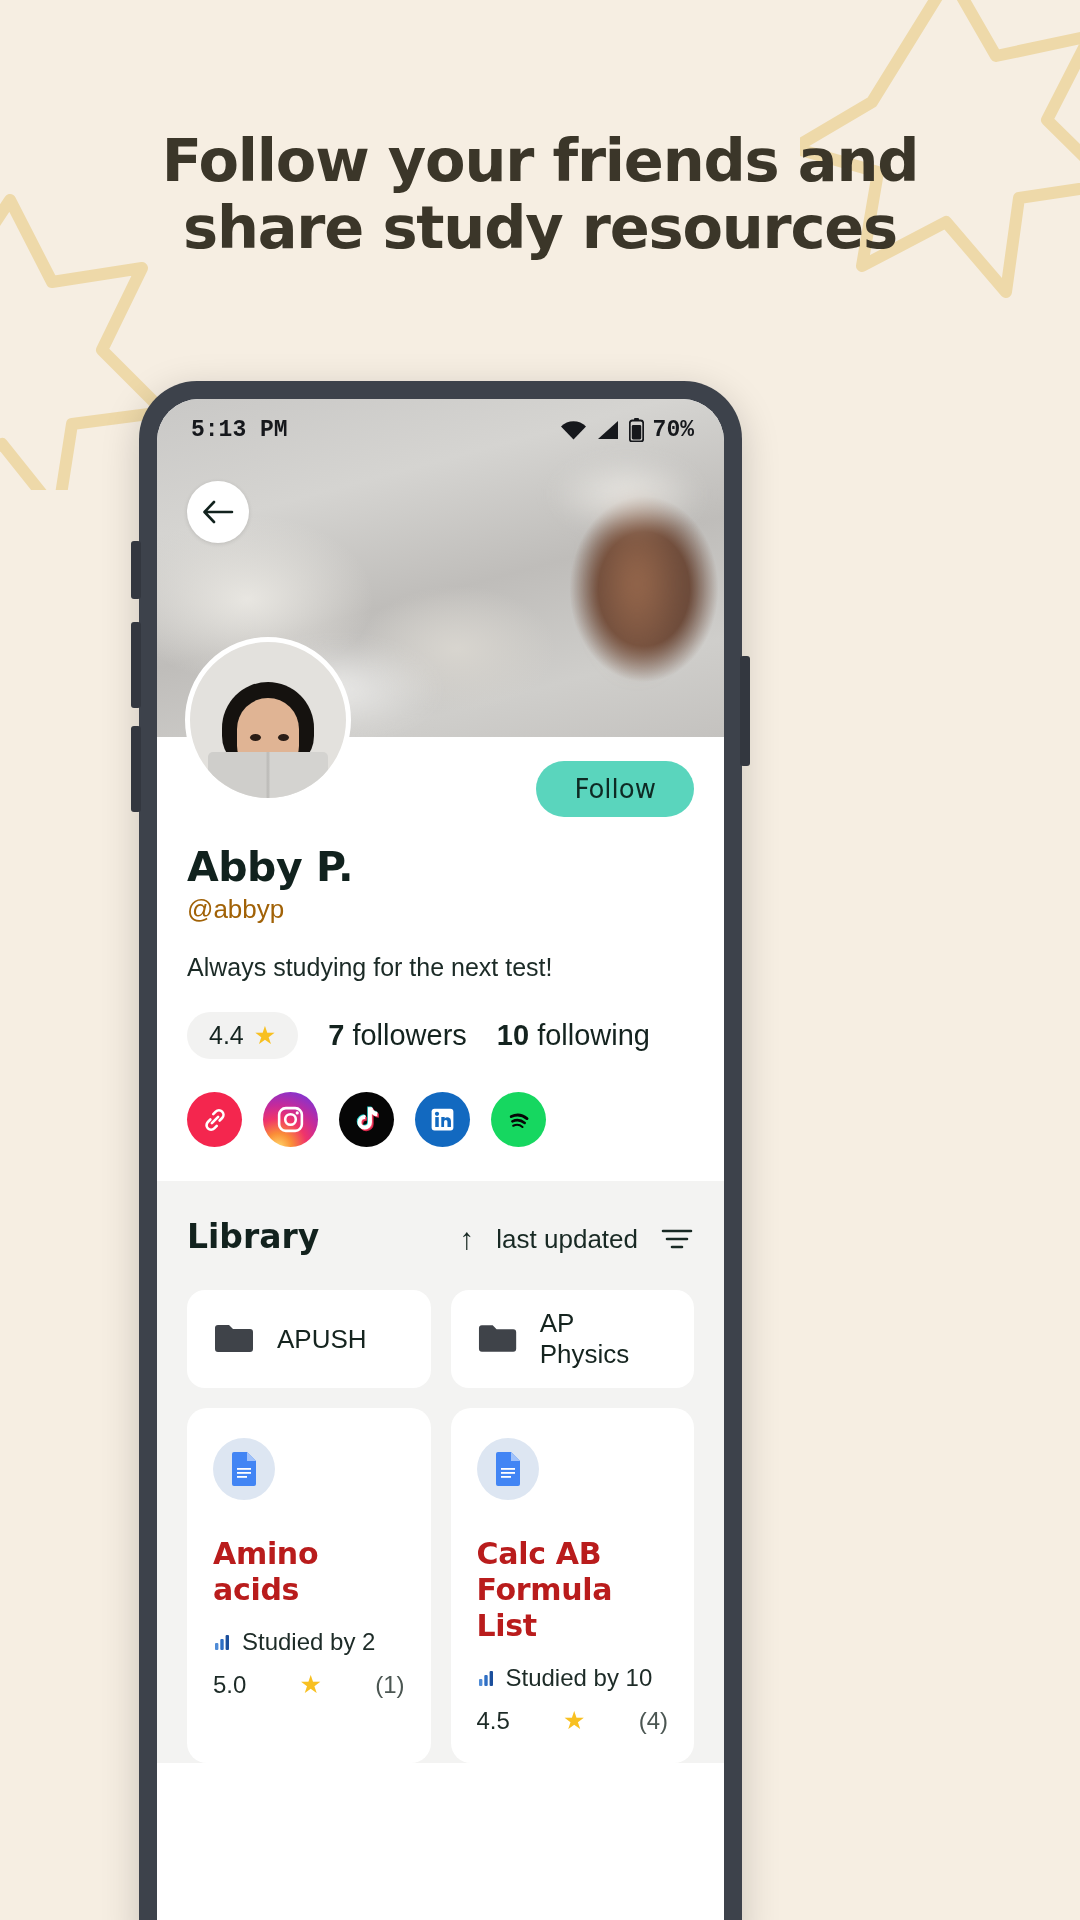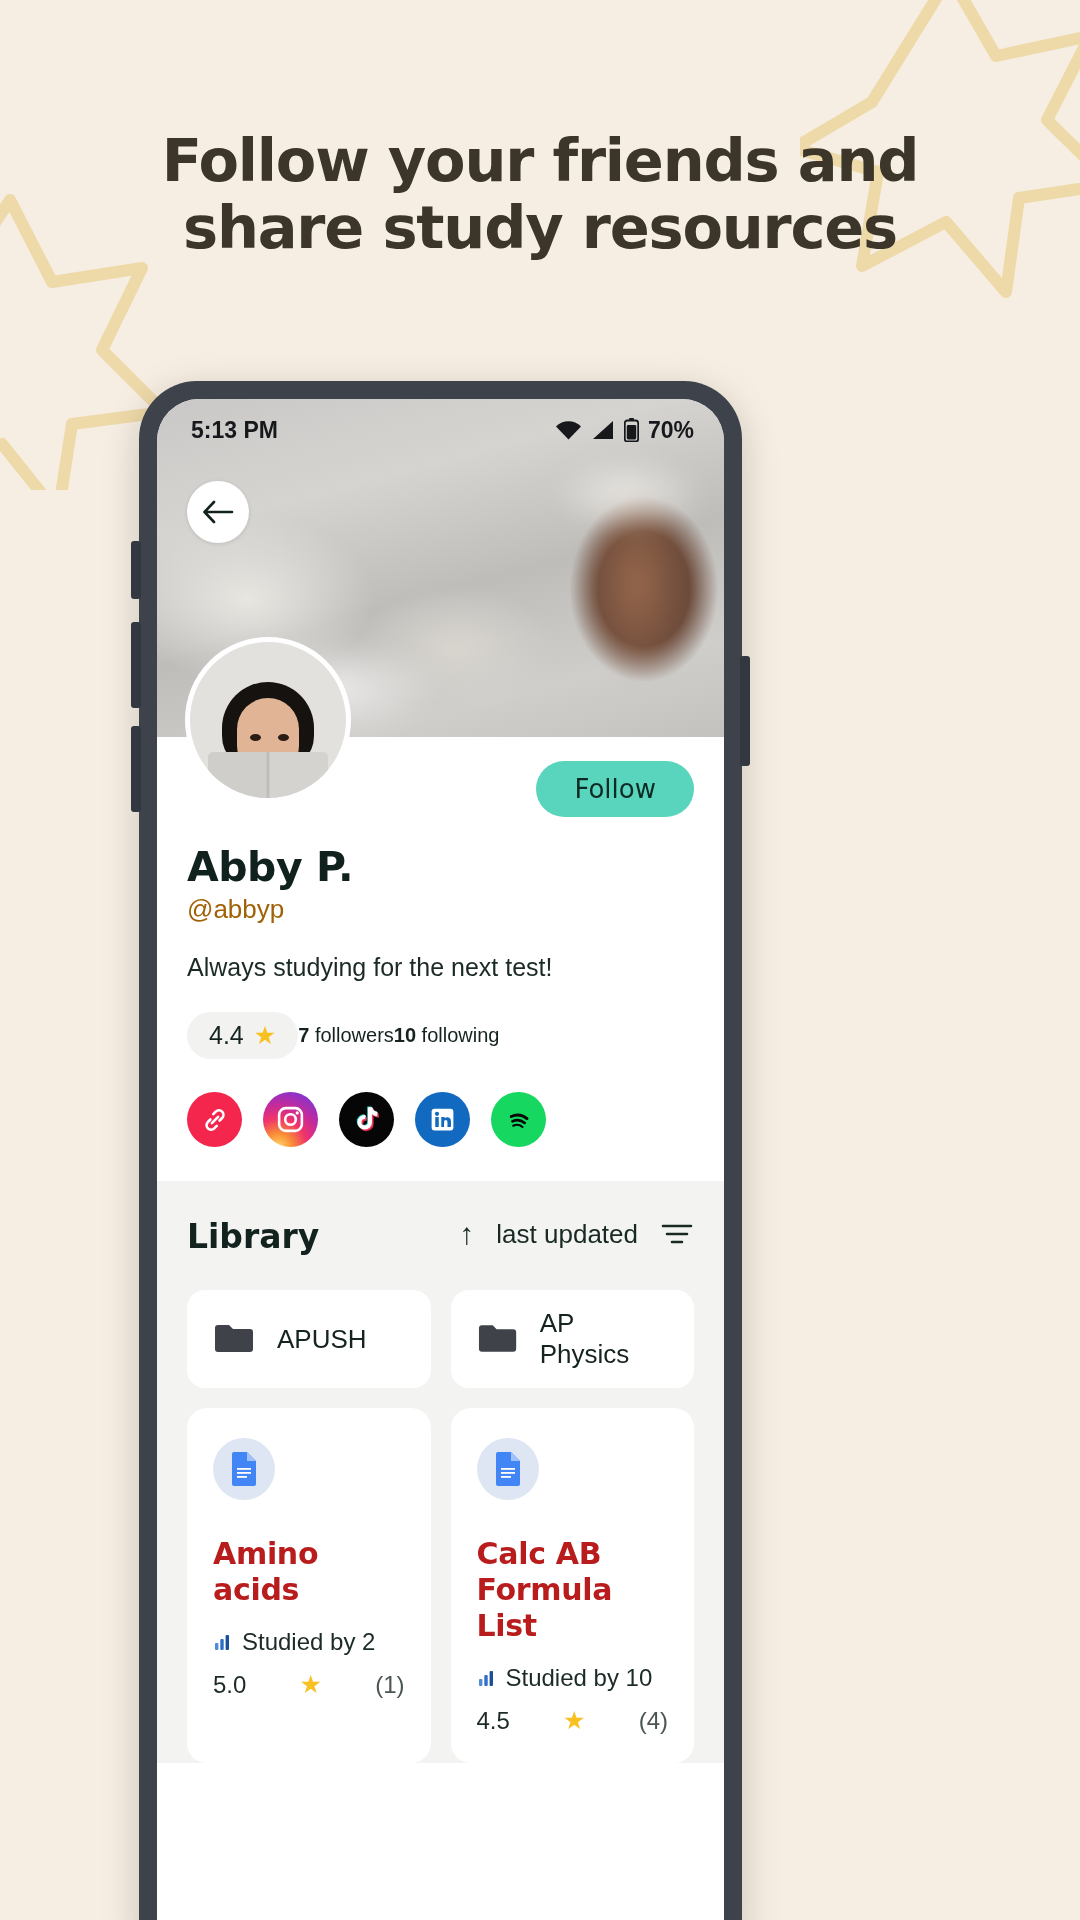--- a/index.html
+++ b/index.html
@@ -73,20 +73,21 @@
     filter:blur(10px);
   }
 
   
   #status-bar {
     position:absolute; top:0; left:0; right:0; height:62px;
     display:flex; align-items:center; justify-content:space-between;
     padding:0 30px 0 34px;
     font-size:23px; font-weight:bold; color:#16181c;
     z-index:4;
+    font-family:Liberation Mono, monospace;
   }
   #status-right { display:flex; align-items:center; gap:9px; }
 
   
   #back-button {
     position:absolute; left:30px; top:82px;
     width:62px; height:62px; border-radius:50%;
     background:#fff; z-index:4;
     display:flex; align-items:center; justify-content:center;
     box-shadow:0 1px 4px rgba(0,0,0,0.12);
@@ -150,36 +151,36 @@
   }
   #handle { font-size:26px; color:#a16207; margin-top:3px; }
   #bio { font-size:25px; color:#1b2a26; margin-top:28px; }
 
   #stats-row { display:flex; align-items:center; gap:0; margin-top:30px; }
   #rating-pill {
     background:#f2f2f1; border-radius:26px;
     padding:9px 22px; display:flex; align-items:center; gap:10px;
     font-size:25px; color:#14231f;
   }
-  .stat { font-size:20px; color:#14231f; }
+  .stat { font-size:29px; color:#14231f; margin-left:30px; }
   .stat b { font-weight:bold; }
   .star { color:#f8c021; font-size:25px; }
 
   #socials-row { display:flex; gap:21px; margin-top:33px; padding-bottom:34px; }
   .social { width:55px; height:55px; border-radius:50%; display:flex; align-items:center; justify-content:center; }
   .s-link { background:#f4264e; }
   .s-ig   { background:radial-gradient(circle at 28% 100%, #ffd86b 0%, #fa8e37 20%, #f0346a 42%, #c52a9b 62%, #7b35d6 90%); }
   .s-tt   { background:#060606; }
   .s-li   { background:#1269c0; }
   .s-sp   { background:#16d760; }
 
   
   #library-section { background:#f3f3f2; padding:0 30px; min-height:470px; }
   #library-head {
-    display:flex; align-items:flex-start; justify-content:space-between;
+    display:flex; align-items:flex-end; justify-content:space-between;
     padding:36px 0 34px;
   }
   #library-title { font-family:"DejaVu Sans", sans-serif; font-weight:bold; font-size:33px; color:#12221e; }
   #library-sort { display:flex; align-items:center; gap:22px; }
   #sort-label { font-size:26px; color:#182924; }
   #sort-arrow { font-size:30px; color:#182924; }
 
   .grid { display:grid; grid-template-columns:1fr 1fr; gap:20px; }
   .folder-card {
     background:#fff; border-radius:18px;

